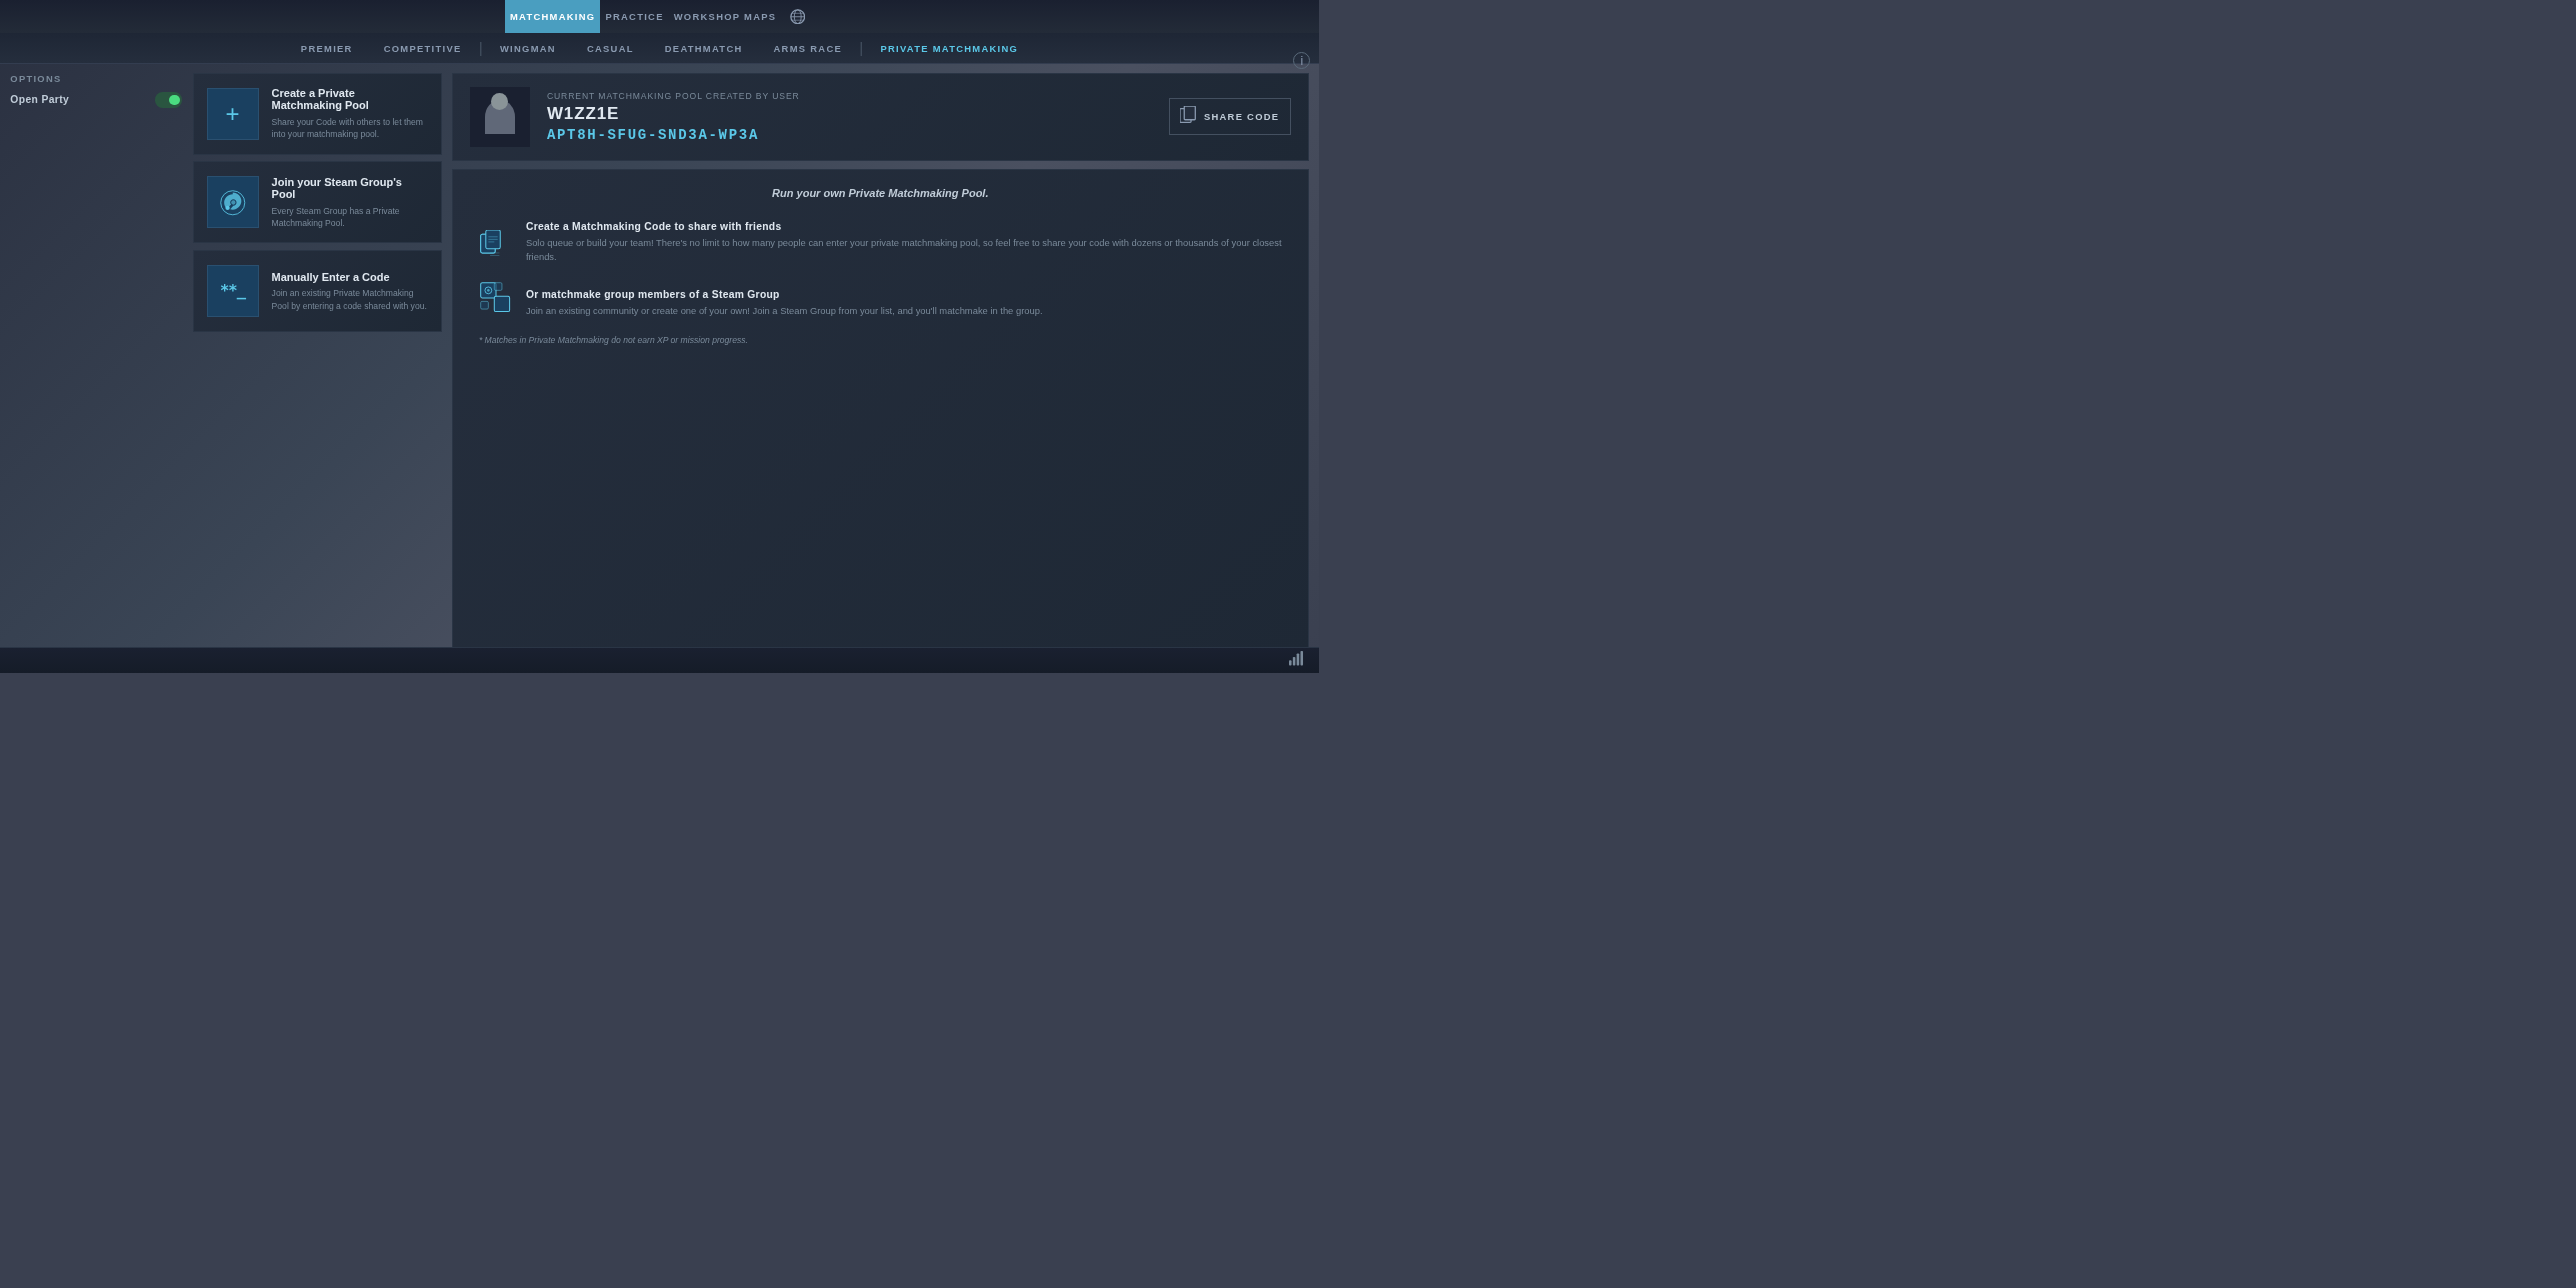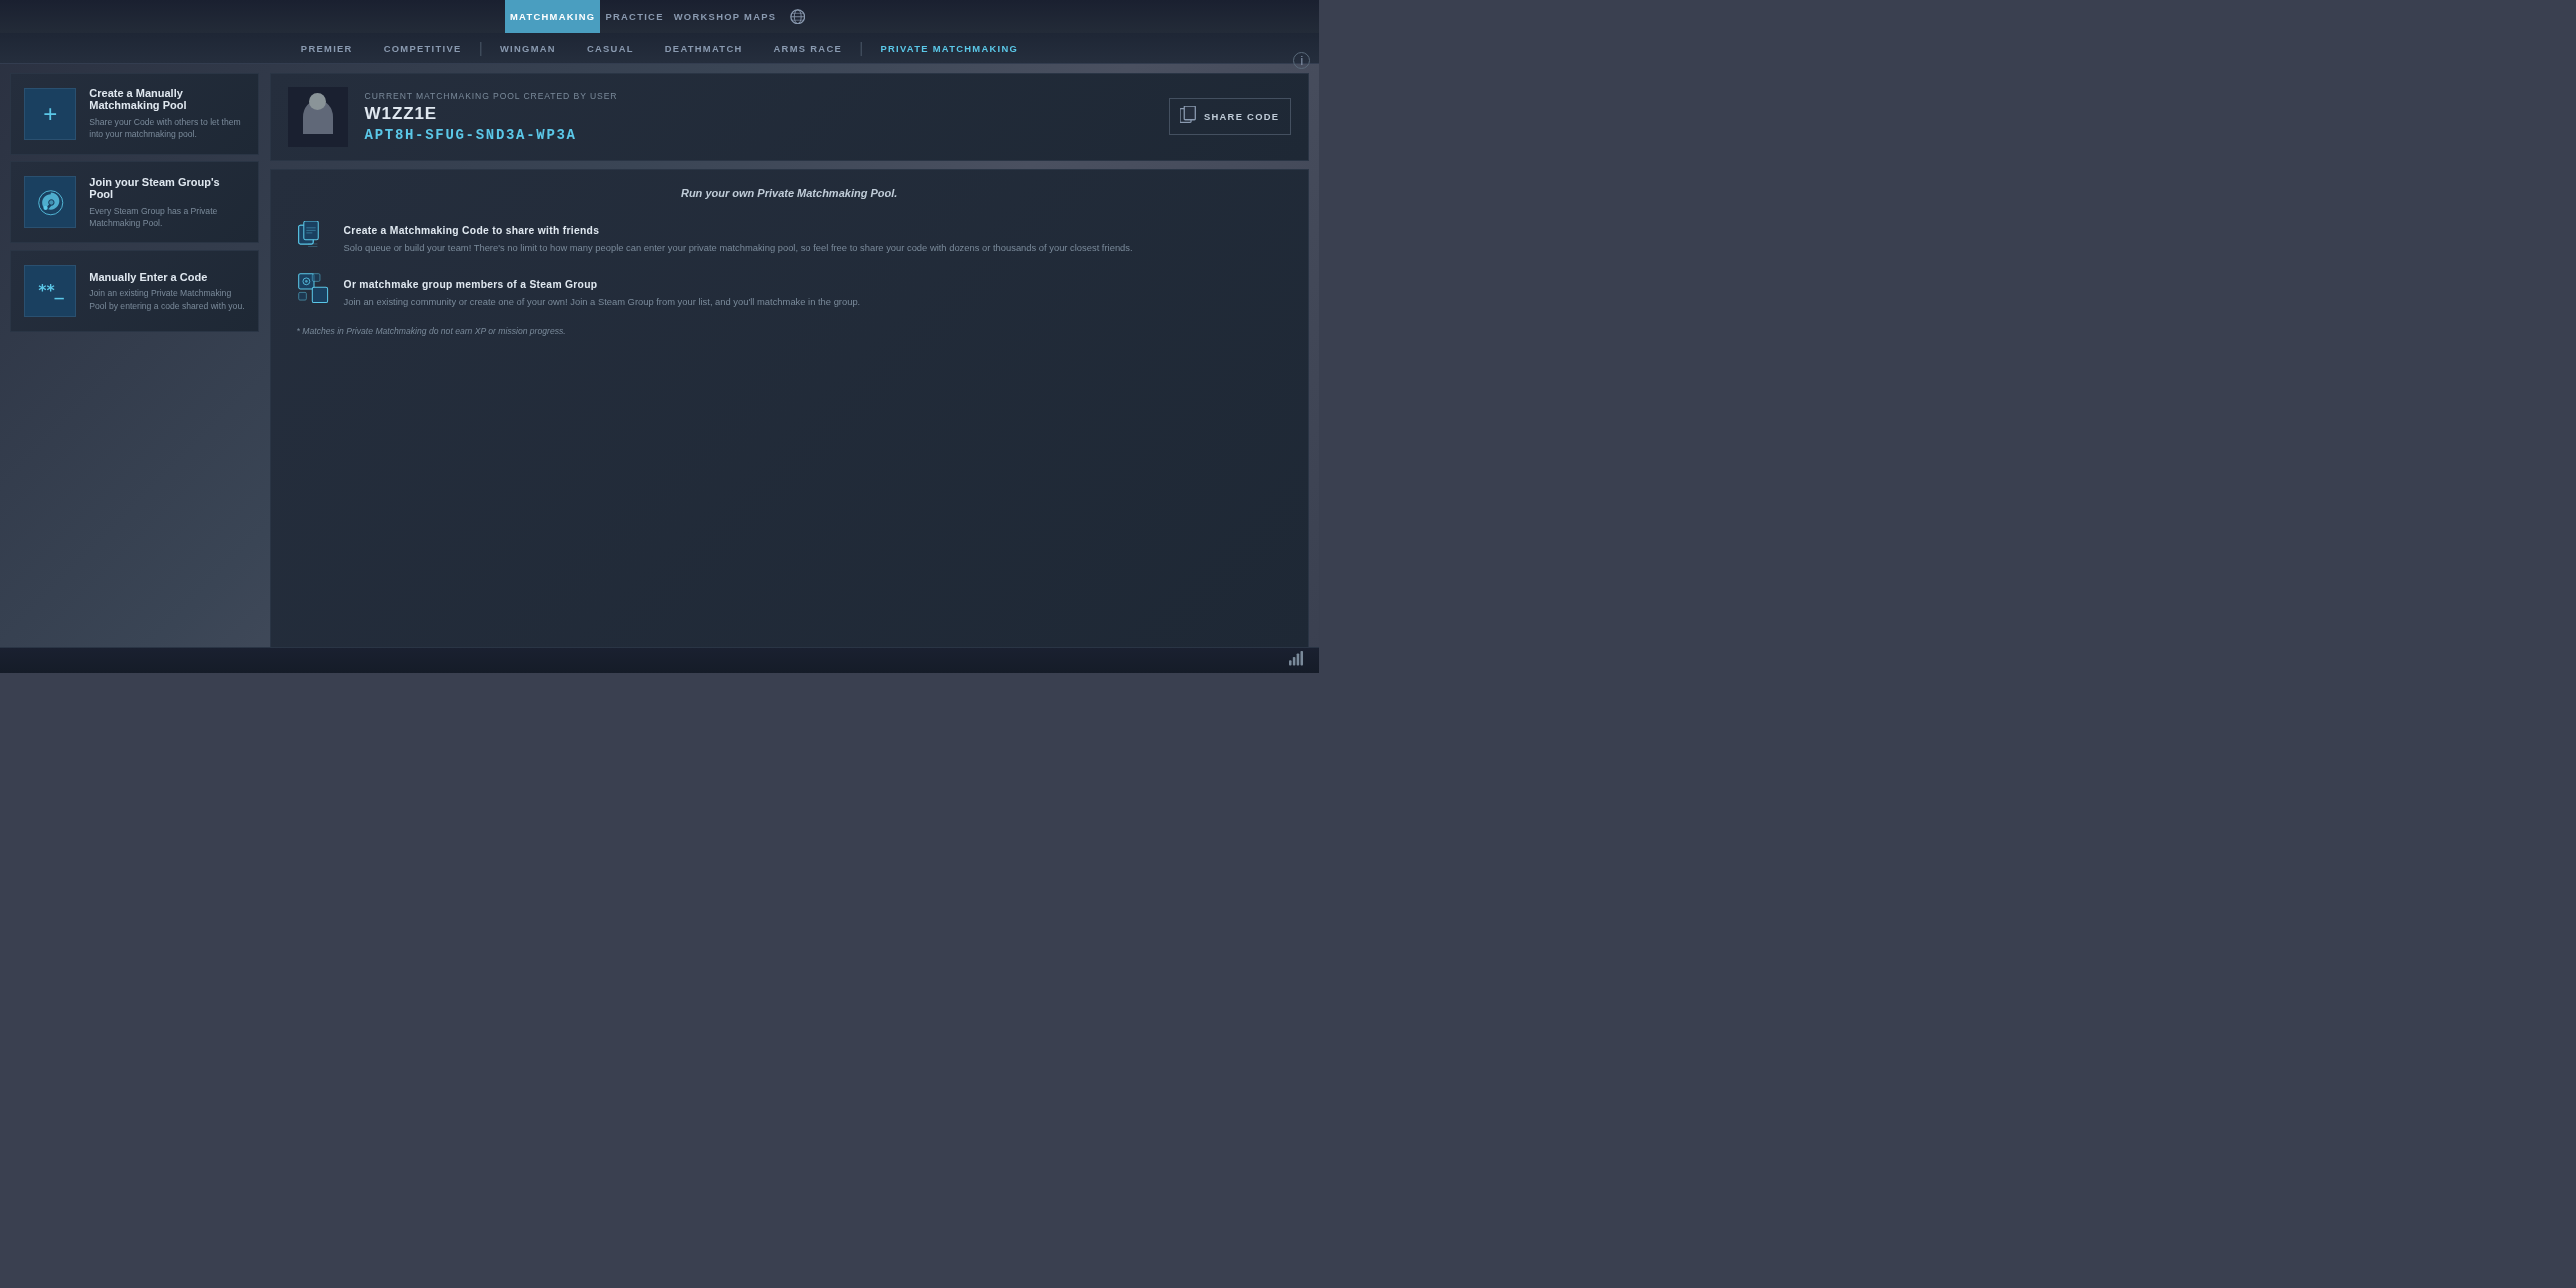--- a/index.html
+++ b/index.html
@@ -438,29 +438,36 @@
     <div class="sub-nav-item">DEATHMATCH</div>
     <div class="sub-nav-item">ARMS RACE</div>
     <span class="sub-nav-divider">|</span>
     <div class="sub-nav-item active">PRIVATE MATCHMAKING</div>
   </div>
 
   <div class="info-icon-corner">i</div>
 
   <div class="page-body">
 
+    <div class="left-column">
+      <div class="options-label">Options</div>
+      <div class="open-party-row">
+        <span class="open-party-label">Open Party</span>
+        <div class="toggle"></div>
+      </div>
+    </div>
 
     <div class="center-column">
 
       <div class="panel-item">
         <div class="panel-item-icon">
           <span class="plus-icon">+</span>
         </div>
         <div class="panel-item-text">
-          <h3>Create a Manually Matchmaking Pool</h3>
+          <h3>Create a Private Matchmaking Pool</h3>
           <p>Share your Code with others to let them into your matchmaking pool.</p>
         </div>
       </div>
 
       <div class="panel-item">
         <div class="panel-item-icon">
           <svg width="27.5" height="27.5" viewBox="0 0 32 32" fill="none">
             <circle cx="16" cy="16" r="14" fill="#1a4060" stroke="#5bc8e8" stroke-width="1"></circle>
             <path d="M16 6 C10.5 6 6 10.5 6 16 C6 18.8 7.2 21.3 9 23 L14 18 C13.4 17.4 13 16.6 13 15.7 C13 13.7 14.7 12 16.7 12 C18.7 12 20.4 13.7 20.4 15.7 C20.4 17.7 18.7 19.4 16.7 19.4 L13 23.5 C13.9 23.8 14.9 24 16 24 C21.5 24 26 19.5 26 14 C26 8.5 21.5 4 16 4 Z" fill="#5bc8e8" opacity="0.8"></path>
             <circle cx="10" cy="22" r="2.5" fill="#5bc8e8"></circle>

